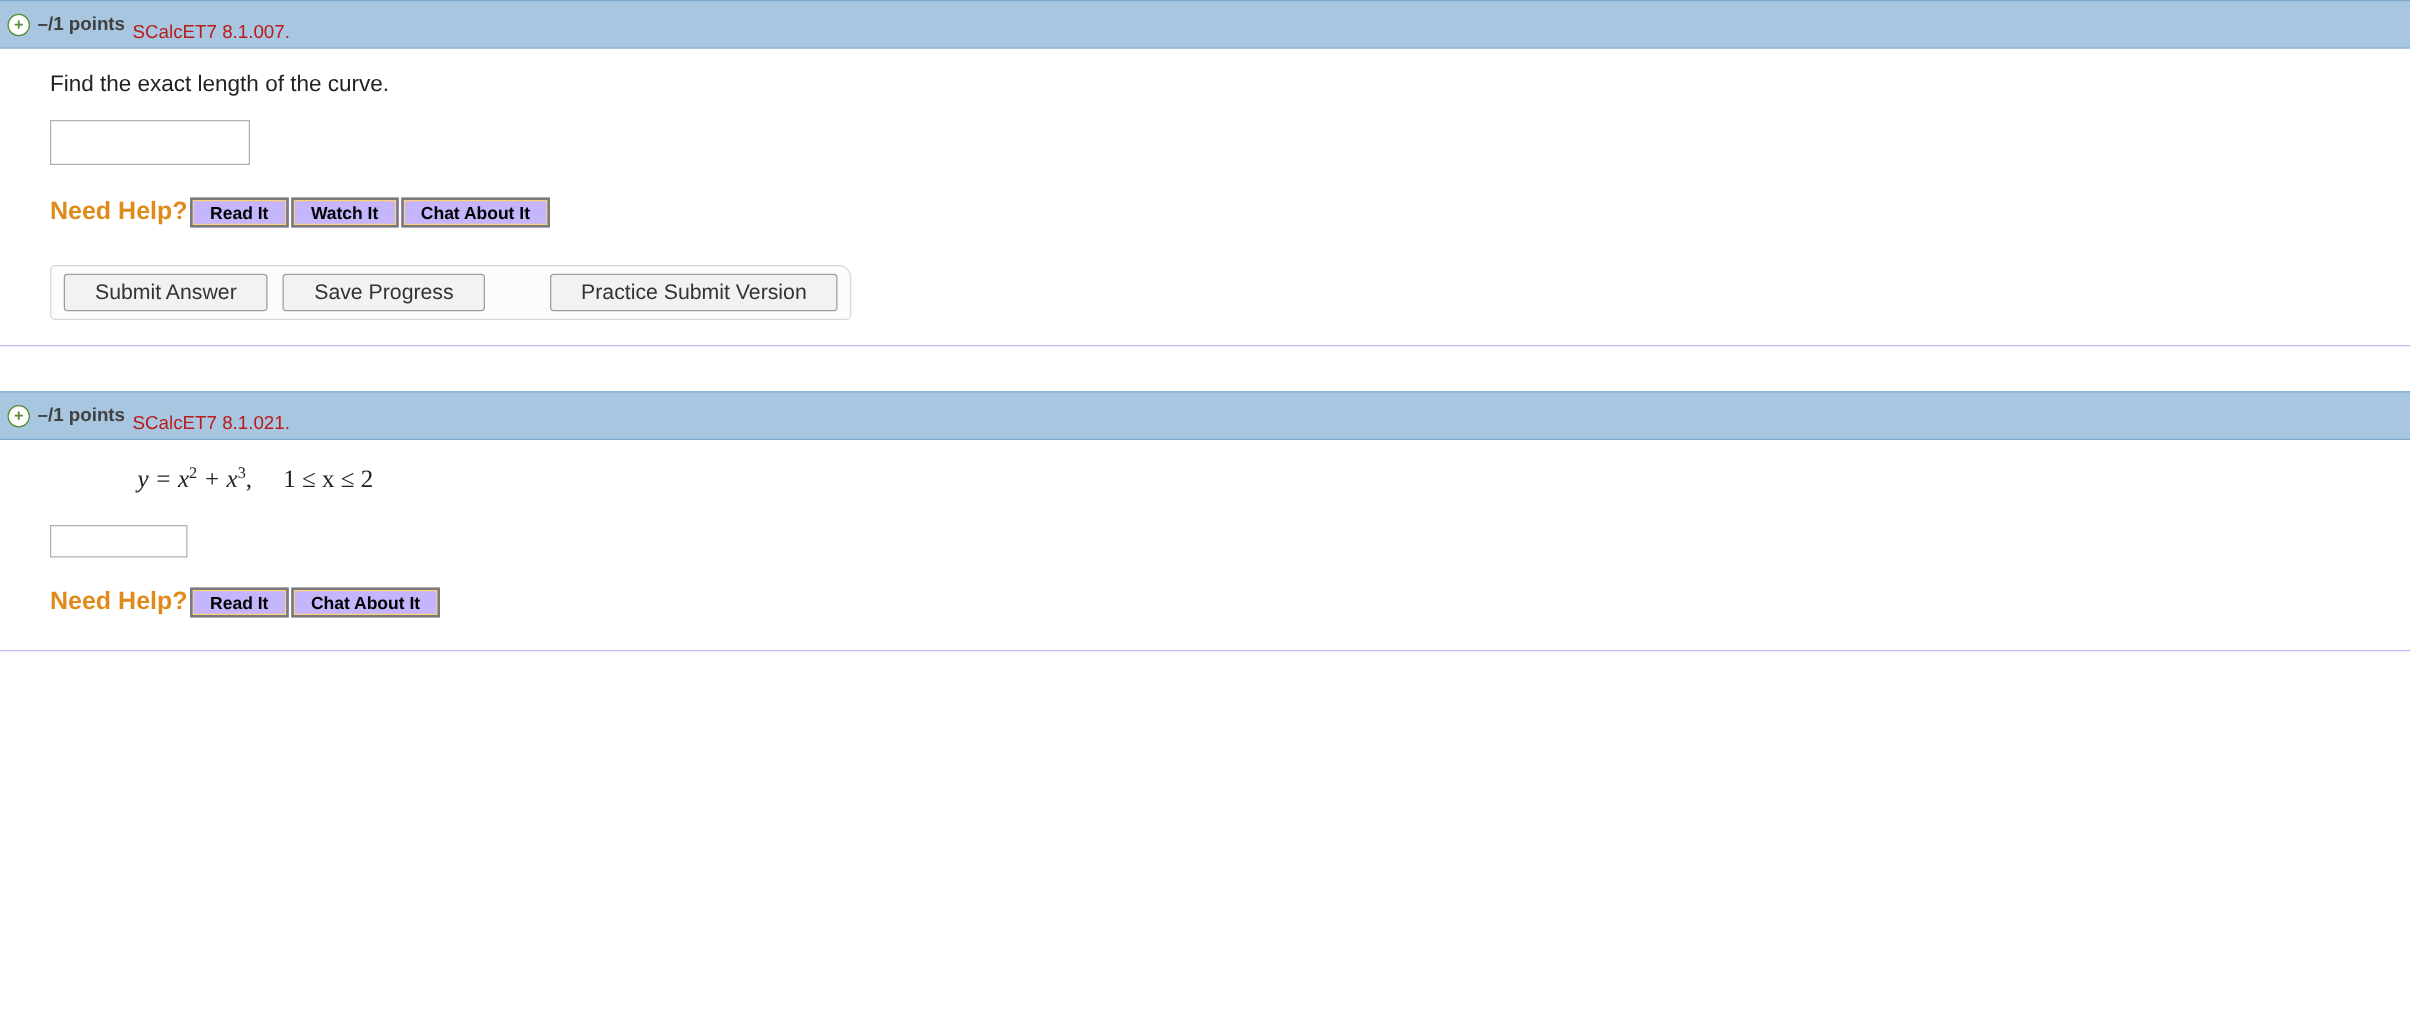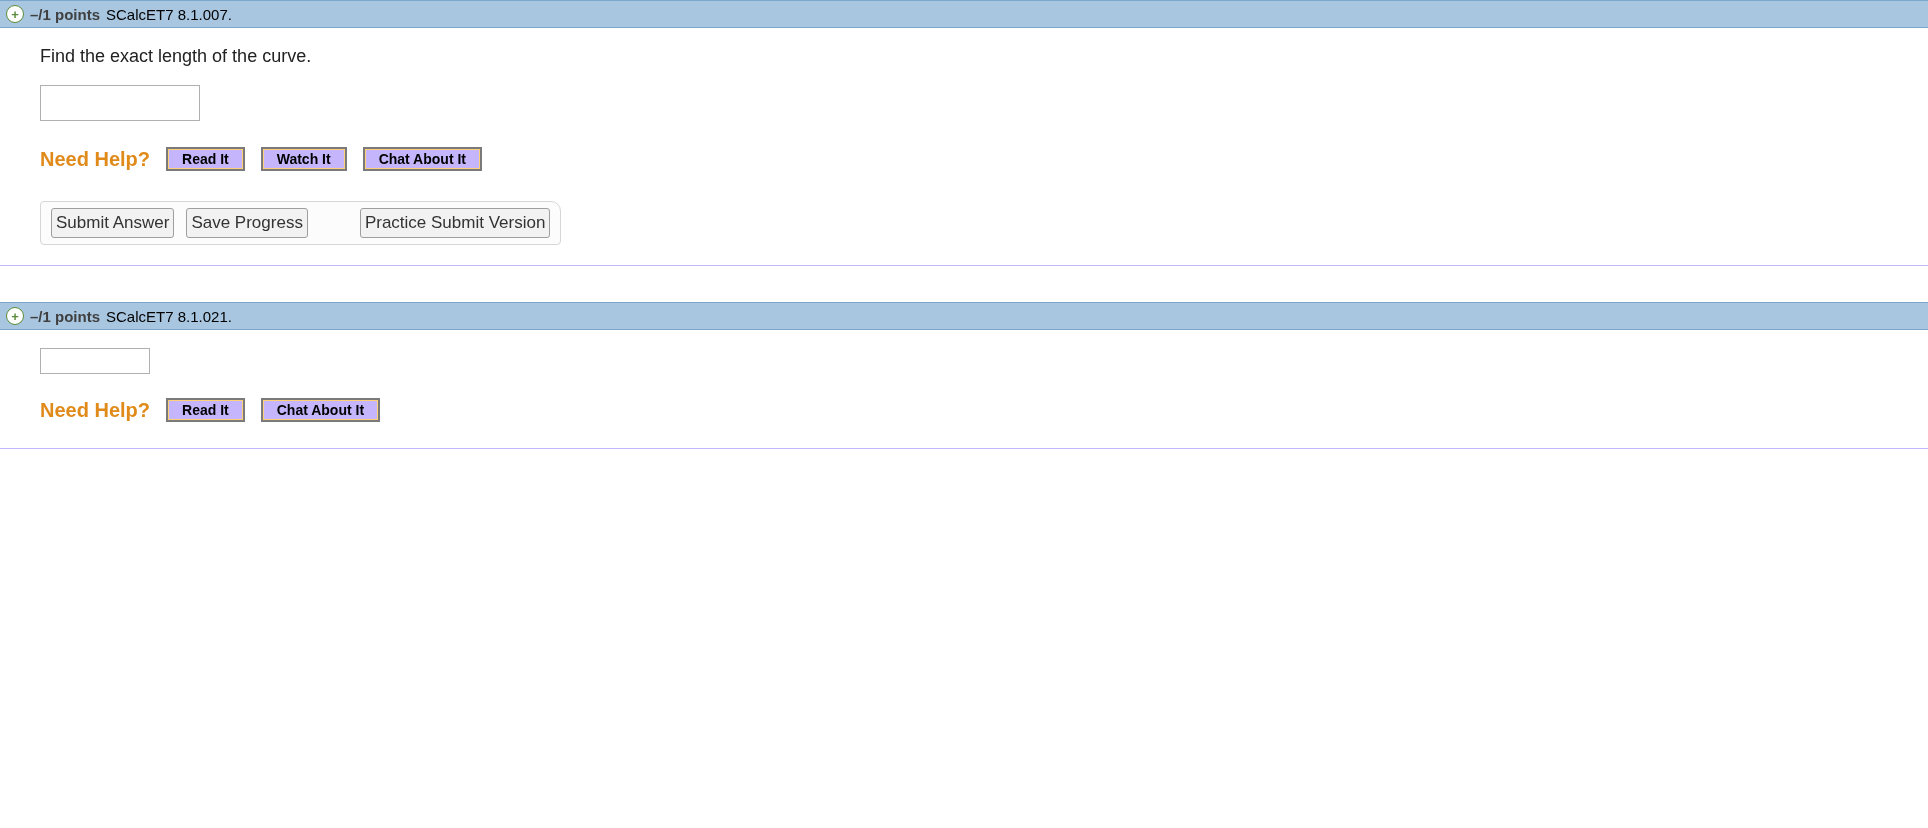--- a/index.html
+++ b/index.html
@@ -32,21 +32,22 @@
     color: #5a8c3a;
     font-weight: bold;
     font-size: 13px;
     line-height: 1;
   }
   .points-text {
     color: #404040;
     font-weight: bold;
   }
   .source-text {
-    color: #000000;
+    color: #b91c1c;
+    margin-top: 12px;
   }
   .question-body {
     padding: 18px 30px 20px 40px;
     border-bottom: 1px solid #c4b5fd;
     background: #fff;
   }
   .prompt {
     font-size: 18px;
     margin-bottom: 18px;
   }
@@ -66,22 +67,21 @@
     border: 1px solid #b0b0b0;
     background: #fff;
     margin-bottom: 26px;
     font-size: 16px;
     padding: 2px 4px;
     box-sizing: border-box;
   }
   .answer-input.small { width: 110px; height: 26px; margin-bottom: 24px; }
   .help-row {
     display: flex;
-    align-items: center;
-    gap: 16px;
+    gap: 2px;
     margin-bottom: 6px;
   }
   .need-help {
     color: #e08a1a;
     font-weight: bold;
     font-size: 20px;
   }
   .help-btn {
     background: #c4b5fd;
     border: 2px solid #7a7a7a;
@@ -100,21 +100,21 @@
     border: 1px solid #d6d6d6;
     border-radius: 4px;
     border-top-right-radius: 10px;
     padding: 6px 10px;
     background: #fcfcfc;
   }
   .action-btn {
     background: #f2f2f2;
     border: 1px solid #9e9e9e;
     border-radius: 3px;
-    padding: 4px 4px;
+    padding: 4px 24px;
     font-family: Verdana, Arial, sans-serif;
     font-size: 17px;
     color: #333;
     cursor: pointer;
   }
   .action-spacer { width: 28px; }
   .wrapper { padding-bottom: 30px; }
   .q2-wrap { margin-top: 36px; }
 </style>
 </head>
@@ -151,20 +151,23 @@
 
   <div class="q2-wrap">
     <div class="blue-header">
       <span class="plus-icon">+</span>
       <span class="points-text">–/1 points</span>
       <span class="source-text">SCalcET7 8.1.021.</span>
     </div>
 
     <div class="question-body">
 
+      <div class="equation-line">
+        <span>y = x</span><sup>2</sup><span> + x</span><sup>3</sup><span class="nonit">,  1 ≤ x ≤ 2</span>
+      </div>
 
       <input type="text" class="answer-input small" style="">
 
       <div class="help-row">
         <span class="need-help">Need Help?</span>
         <button class="help-btn">Read It</button>
         <button class="help-btn">Chat About It</button>
       </div>
     </div>
   </div>

